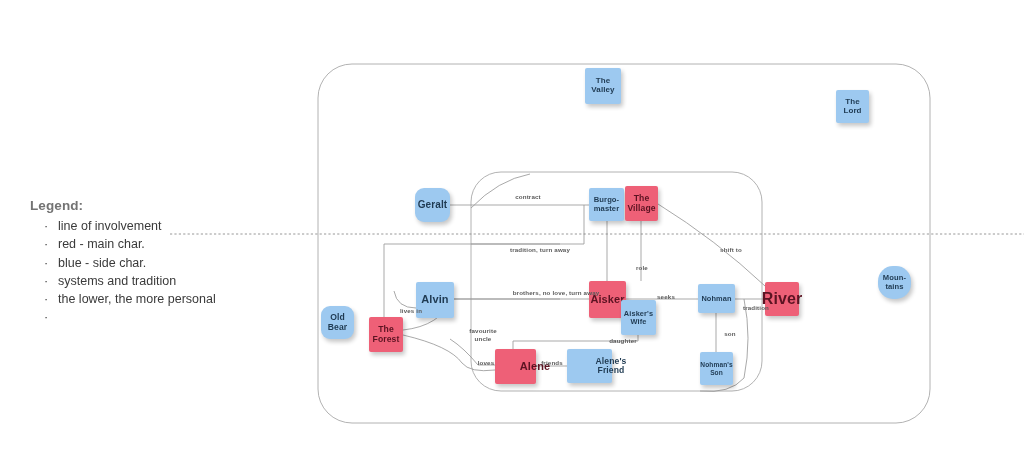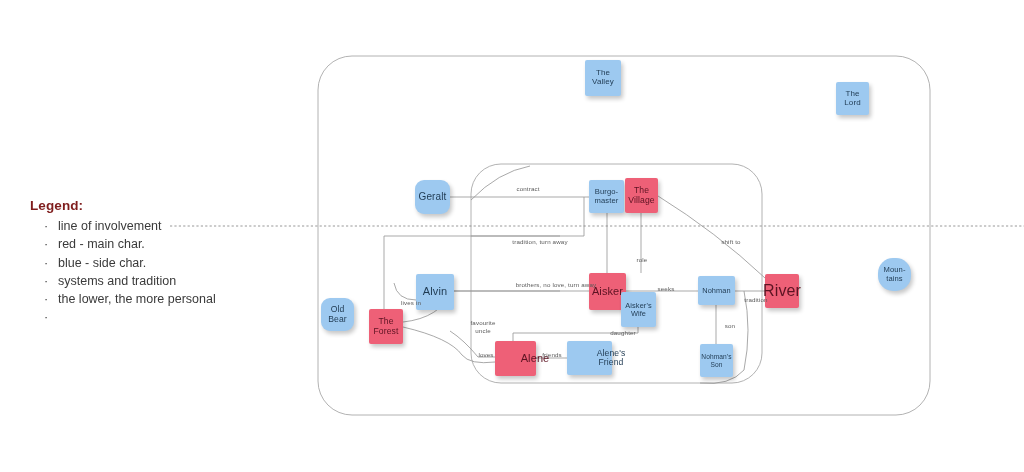--- a/index.html
+++ b/index.html
@@ -19,21 +19,21 @@
   
   #legend {
     position: absolute;
     left: 30px;
     top: 198px;
     width: 260px;
   }
   #legend .legend-title {
     font-size: 13.5px;
     font-weight: bold;
-    color: #7f1d1d;
+    color: #737373;
     margin: 0 0 4px 0;
     letter-spacing: 0.1px;
   }
   #legend ul {
     list-style: none;
     margin: 0;
     padding: 0 0 0 14px;
   }
   #legend li {
     font-size: 12.5px;
@@ -48,23 +48,24 @@
     top: 0;
     font-size: 12.5px;
     line-height: 18.3px;
     color: #3a3a3a;
   }
 
   
   #diagram {
     position: absolute;
     left: 0;
-    top: 0;
+    top: 8px;
     width: 1024px;
     height: 350px;
+    font-weight: bold;
   }
   #diagram svg {
     position: absolute;
     left: 0;
     top: 0;
     width: 1024px;
     height: 472px;
     overflow: visible;
   }
 

